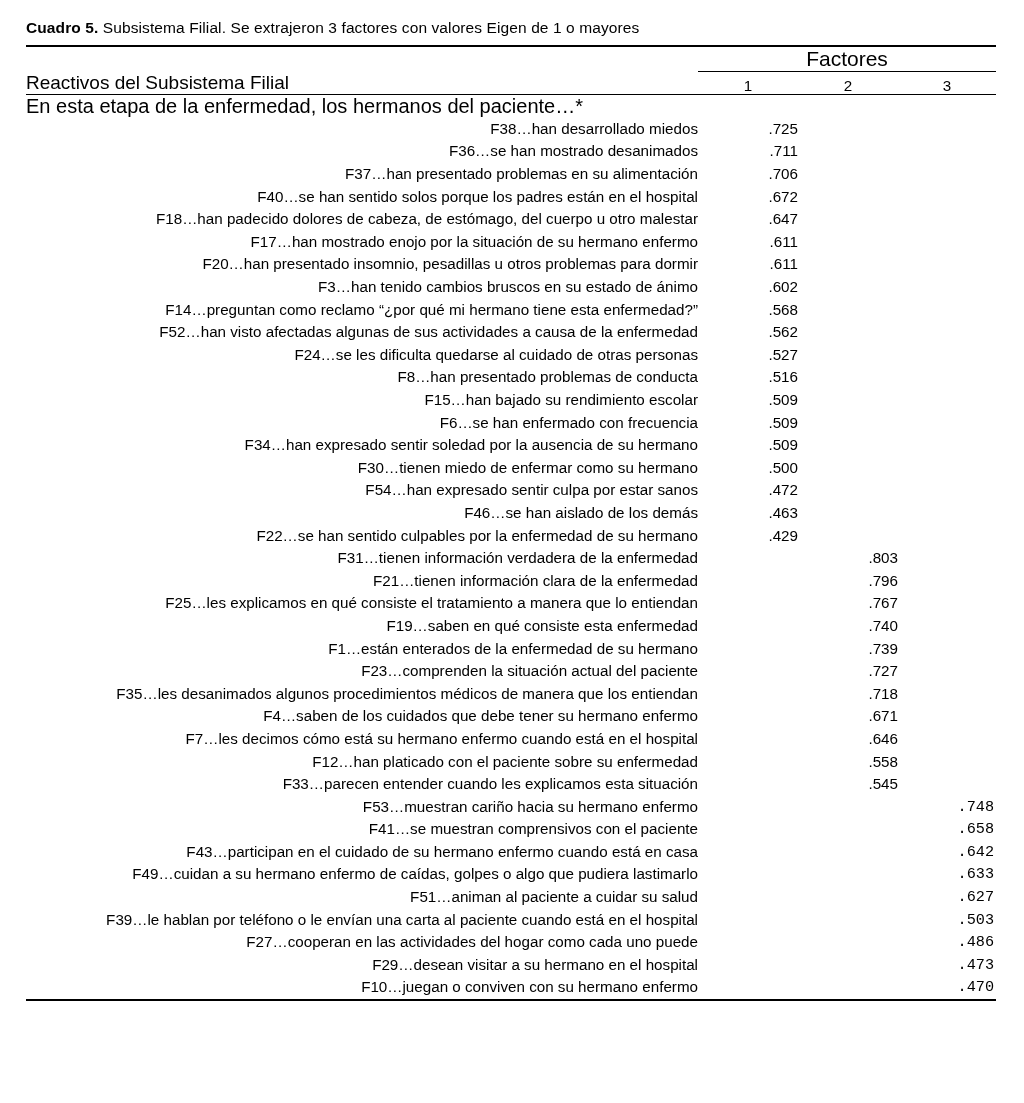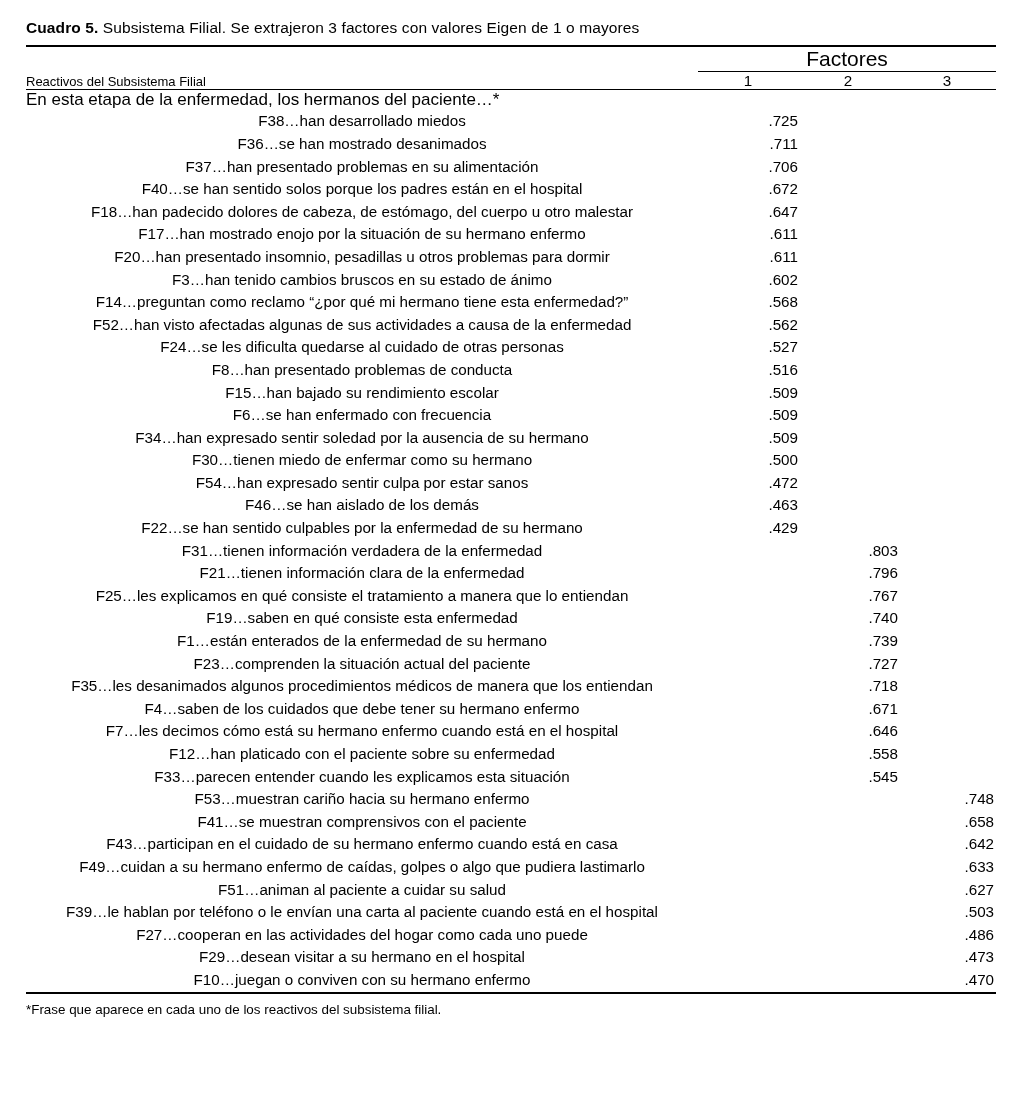--- a/index.html
+++ b/index.html
@@ -70,36 +70,36 @@
     font-size: 0;
     line-height: 0;
   }
   .hdr-col {
     text-align: center;
     font-size: 15.2px;
     padding: 3px 0 5px 0;
   }
   .hdr-item {
     text-align: left;
-    font-size: 13px;
+    font-size: 19px;
     padding: 3px 0 5px 0;
   }
   .sub-head {
     font-weight: bold;
-    font-size: 17px;
+    font-size: 20px;
     padding-top: 6px;
     padding-bottom: 1px;
   }
   tr.row td {
     line-height: 22.6px;
     height: 22.6px;
   }
-  td.item { text-align: center; padding-left: 1px; }
+  td.item { text-align: right; padding-left: 1px; }
   td.num  { text-align: right; padding-right: 22px; }
-  td.num.f3 { padding-right: 2px; }
+  td.num.f3 { padding-right: 2px; font-family: Liberation Mono, monospace; }
   
   .footnote {
     font-size: 13.4px;
     margin-top: 7px;
     line-height: 1.3;
   }
 </style>
 </head>
 <body>
 
@@ -381,15 +381,14 @@
           <td class="item">F10…juegan o conviven con su hermano enfermo</td>
           <td class="num"></td>
           <td class="num"></td>
           <td class="num f3">.470</td>
         </tr>
       </tbody>
   </table>
 
   <div class="rule-thick"></div>
 
-  <div class="footnote">*Frase que aparece en cada uno de los reactivos del subsistema filial.</div>
 
 </div>
 
 </body></html>

